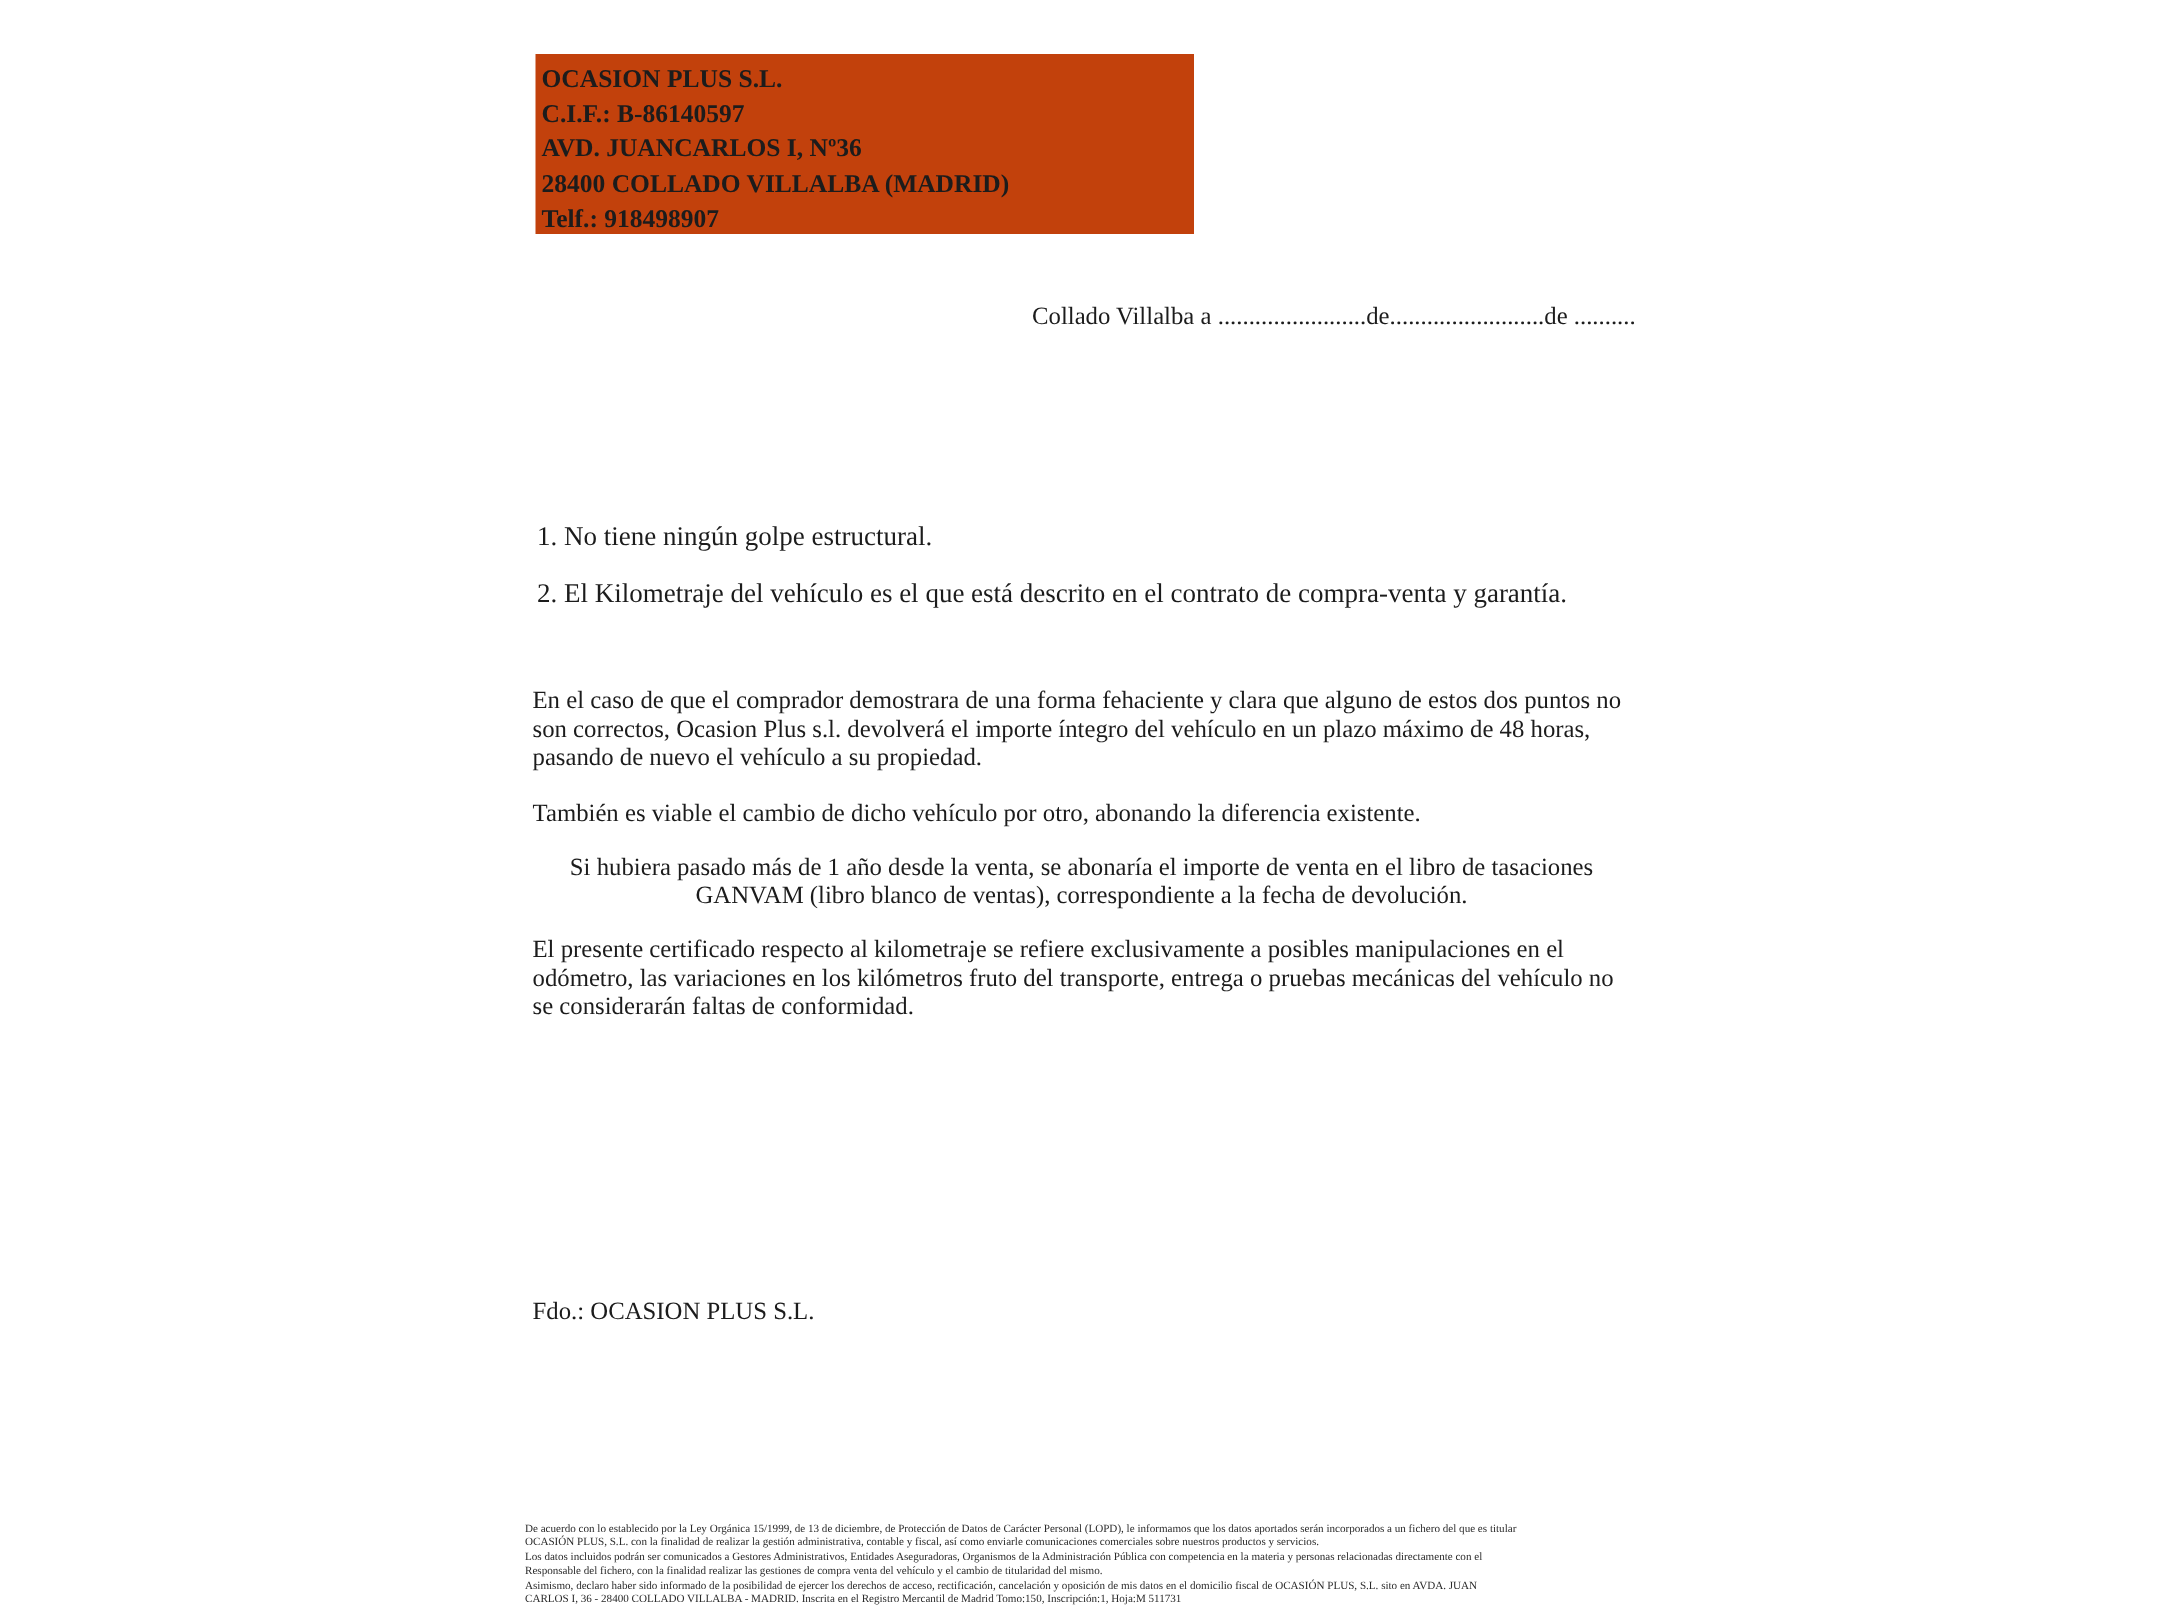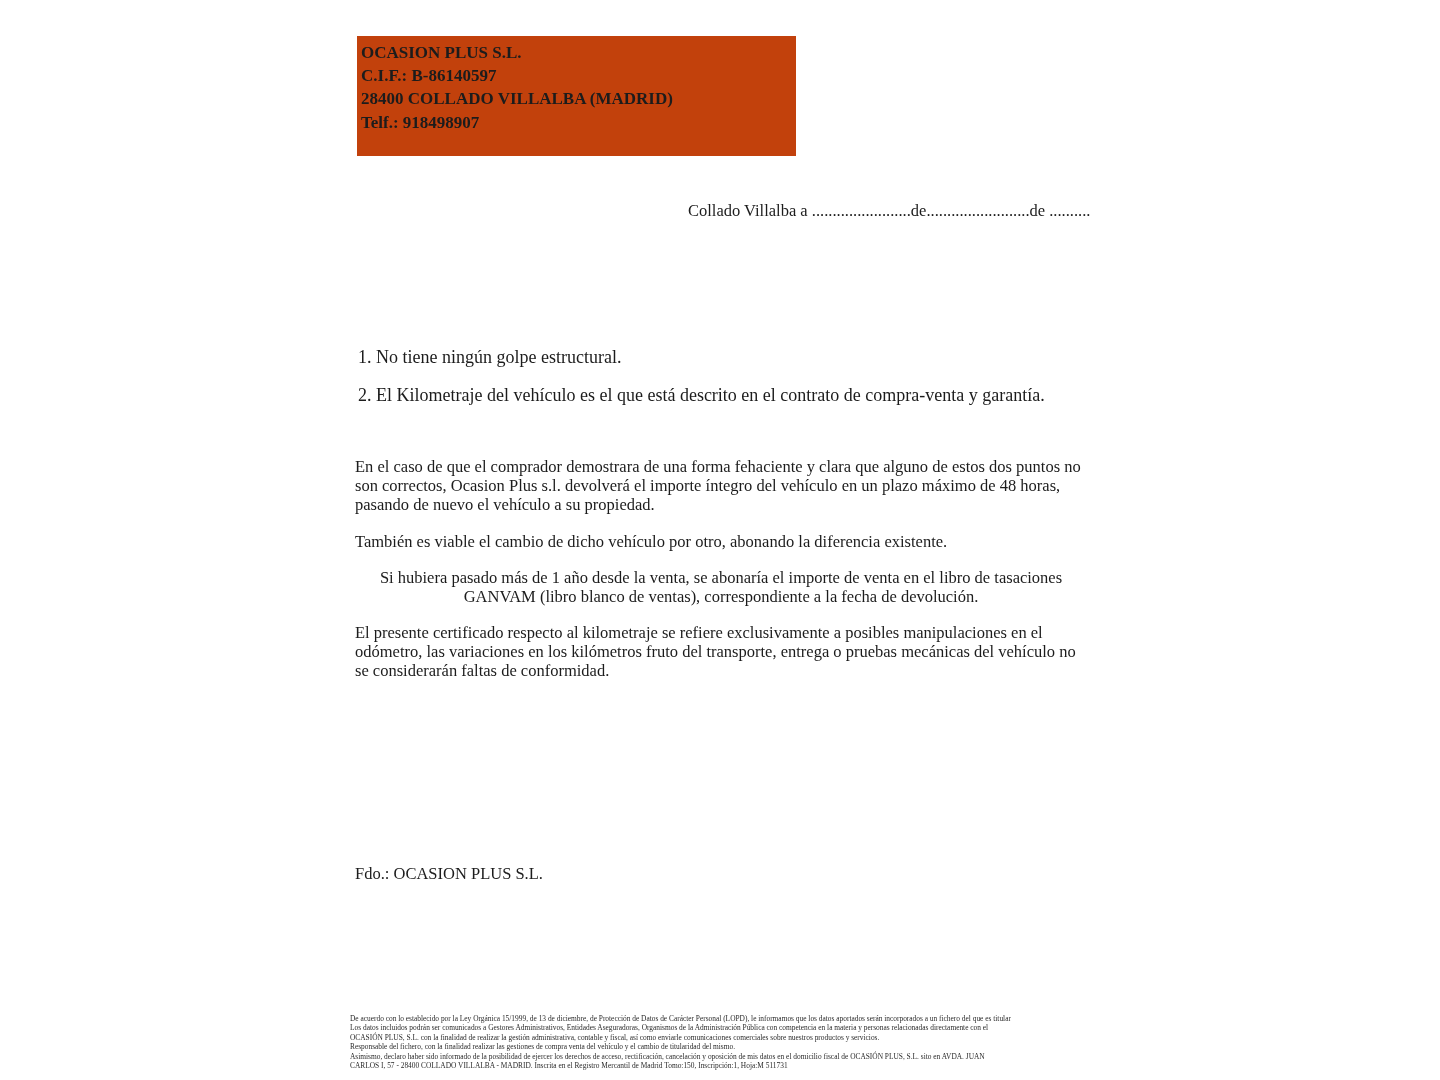--- a/index.html
+++ b/index.html
@@ -88,39 +88,40 @@
   .legal div { white-space: nowrap; }
 </style>
 </head>
 <body>
 
 <div class="page">
 
   <div class="header-box">
     <div>OCASION PLUS S.L.</div>
     <div>C.I.F.: B-86140597</div>
+    <div>AVD. JUANCARLOS I, Nº36</div>
     <div>28400 COLLADO VILLALBA (MADRID)</div>
     <div>Telf.: 918498907</div>
   </div>
 
   <div class="date-line">Collado Villalba a ........................de.........................de ..........</div>
 
 
   <div class="point point-1">1. No tiene ningún golpe estructural.</div>
   <div class="point point-2">2. El Kilometraje del vehículo es el que está descrito en el contrato de compra-venta y garantía.</div>
 
   <div class="para para-1">En el caso de que el comprador demostrara de una forma fehaciente y clara que alguno de estos dos puntos no son correctos, Ocasion Plus s.l. devolverá el importe íntegro del vehículo en un plazo máximo de 48 horas, pasando de nuevo el vehículo a su propiedad.</div>
   <div class="para para-2">También es viable el cambio de dicho vehículo por otro, abonando la diferencia existente.</div>
   <div class="para para-3">Si hubiera pasado más de 1 año desde la venta, se abonaría el importe de venta en el libro de tasaciones GANVAM (libro blanco de ventas), correspondiente a la fecha de devolución.</div>
   <div class="para para-4">El presente certificado respecto al kilometraje se refiere exclusivamente a posibles manipulaciones en el odómetro, las variaciones en los kilómetros fruto del transporte, entrega o pruebas mecánicas del vehículo no se considerarán faltas de conformidad.</div>
 
   <div class="signature">Fdo.: OCASION PLUS S.L.</div>
 
   <div class="legal">
     <div>De acuerdo con lo establecido por la Ley Orgánica 15/1999, de 13 de diciembre, de Protección de Datos de Carácter Personal (LOPD), le informamos que los datos aportados serán incorporados a un fichero del que es titular</div>
+    <div>OCASIÓN PLUS, S.L. con la finalidad de realizar la gestión administrativa, contable y fiscal, así como enviarle comunicaciones comerciales sobre nuestros productos y servicios.</div>
     <div>Los datos incluidos podrán ser comunicados a Gestores Administrativos, Entidades Aseguradoras, Organismos de la Administración Pública con competencia en la materia y personas relacionadas directamente con el</div>
-    <div>OCASIÓN PLUS, S.L. con la finalidad de realizar la gestión administrativa, contable y fiscal, así como enviarle comunicaciones comerciales sobre nuestros productos y servicios.</div>
     <div>Responsable del fichero, con la finalidad realizar las gestiones de compra venta del vehículo y el cambio de titularidad del mismo.</div>
     <div>Asimismo, declaro haber sido informado de la posibilidad de ejercer los derechos de acceso, rectificación, cancelación y oposición de mis datos en el domicilio fiscal de OCASIÓN PLUS, S.L. sito en AVDA. JUAN</div>
-    <div>CARLOS I, 57 - 28400 COLLADO VILLALBA - MADRID. Inscrita en el Registro Mercantil de Madrid Tomo:150, Inscripción:1, Hoja:M 511731</div>
+    <div>CARLOS I, 36 - 28400 COLLADO VILLALBA - MADRID. Inscrita en el Registro Mercantil de Madrid Tomo:150, Inscripción:1, Hoja:M 511731</div>
   </div>
 
 </div>
 
 </body></html>

